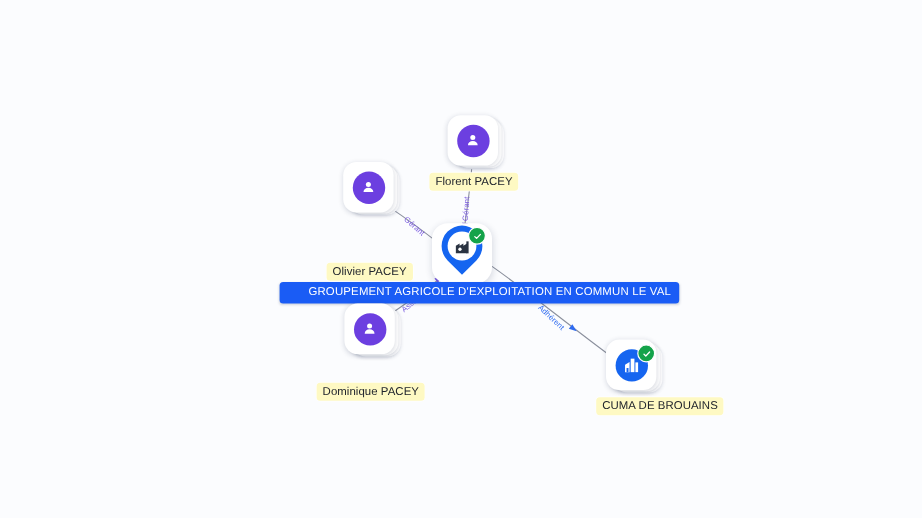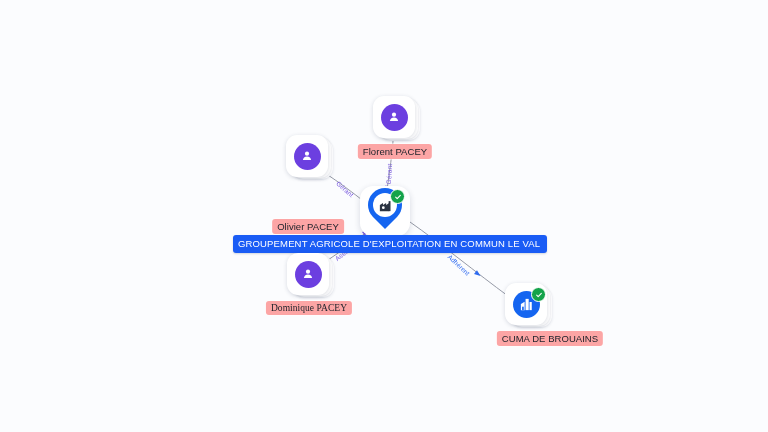--- a/index.html
+++ b/index.html
@@ -143,35 +143,35 @@
   }
 
   
   .node-label {
     position: absolute;
     left: 50%;
     transform: translateX(-50%);
     white-space: nowrap;
     font-size: 9.5px;
     color: #20242c;
-    background: #fca5a5;
+    background: #fef9c3;
     padding: 2px 5px;
     border-radius: 3px;
     letter-spacing: 0.05px;
     box-shadow: 0 0 0 0.5px rgba(255,255,255,0.9);
   }
 
   .primary-label {
     position: absolute;
     white-space: nowrap;
     background: #1a5cf5;
     color: #ffffff;
     font-size: 9.5px;
     font-weight: 500;
-    padding: 3px 7px 4px 5px;
+    padding: 3px 7px 4px 24px;
     border-radius: 3px;
     letter-spacing: 0.15px;
     box-shadow: 0 1px 2px rgba(24,39,75,0.18);
   }
 
   
   .edge-label {
     position: absolute;
     white-space: nowrap;
     font-size: 6.5px;
@@ -269,21 +269,21 @@
           <div class="card-shell s1"></div>
           <div class="node-icon-wrap">
             <div class="circle-icon person">
               <svg width="14" height="14" viewBox="0 0 24 24">
                 <circle cx="12" cy="8" r="3.6" fill="#ffffff"></circle>
                 <path d="M5 19c0-3.9 3.1-6.3 7-6.3s7 2.4 7 6.3z" fill="#ffffff"></path>
               </svg>
             </div>
           </div>
         </div>
-        <div class="node-label" style="top: 26px; font-family: Liberation Serif, serif;">Dominique PACEY</div>
+        <div class="node-label" style="top: 44px;">Dominique PACEY</div>
       </div>
       <div class="node" style="left: 527px; top: 305px;">
         <div class="card-stack">
           <div class="card-shell s3"></div>
           <div class="card-shell s2"></div>
           <div class="card-shell s1"></div>
           <div class="node-icon-wrap">
             <div class="circle-icon company">
               <svg width="15" height="15" viewBox="0 0 24 24">
                 <path d="M3 21V11l6-3.6V21z" fill="#ffffff"></path>

